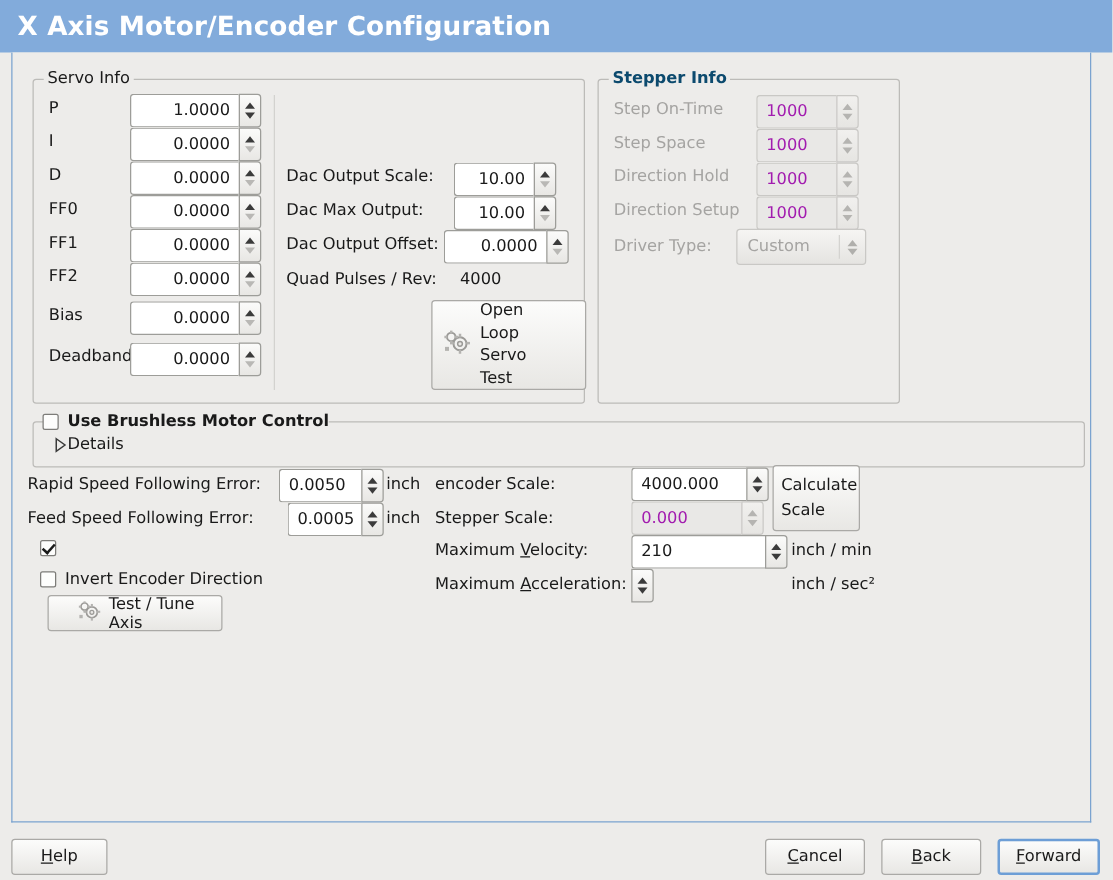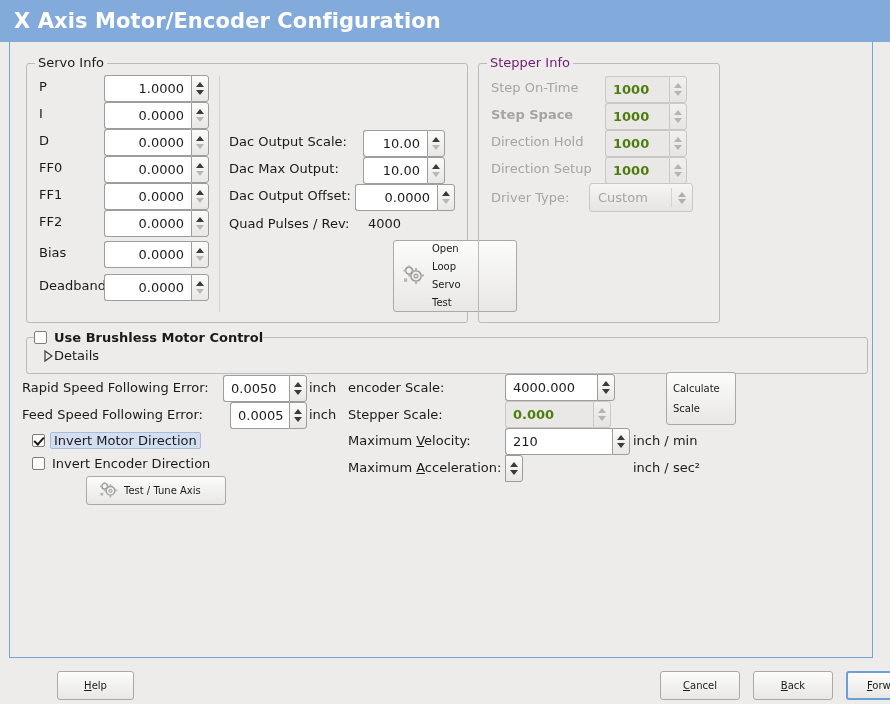--- a/index.html
+++ b/index.html
@@ -50,21 +50,21 @@
   }
   .frame > .frame-title {
     position: absolute;
     top: -8px; left: 8px;
     background: #edecea;
     padding: 0 3px;
     font-size: 13px;
     line-height: 14px;
     white-space: nowrap;
   }
-  .frame.disabled > .frame-title { color: #701a75; }
+  .frame.disabled > .frame-title { color: #0c4a6e; font-weight: bold; }
 
   .lbl {
     position: absolute;
     white-space: nowrap;
     font-size: 13px;
     line-height: 15px;
   }
   .lbl.dis { color: #a5a4a2; }
   .lbl u { text-decoration: underline; }
 
@@ -99,21 +99,21 @@
     justify-content: center; align-items: center;
   }
   .spin .sbtns .arw {
     width: 0; height: 0;
     border-left: 4px solid transparent;
     border-right: 4px solid transparent;
   }
   .spin .sbtns .up { border-bottom: 5px solid #3b3b3b; margin-bottom: 3px; }
   .spin .sbtns .dn { border-top: 5px solid #3b3b3b; }
   .spin.disabled .sfield {
-    background: #e9e8e6; color: #4d7c0f; border-color: #c9c8c5; font-weight: bold;
+    background: #e9e8e6; color: #a21caf; border-color: #c9c8c5;
   }
   .spin.disabled .sbtns { border-color: #c9c8c5;
     background: linear-gradient(to bottom,#f1f0ee 0%, #e6e5e2 100%); }
   .spin.disabled .sbtns .up { border-bottom-color: #b5b4b1; }
   .spin.disabled .sbtns .dn { border-top-color: #b5b4b1; }
   .spin.half .sbtns .dn { border-top-color: #b9b8b5; }
 
   
   .combo {
     position: absolute;
@@ -143,23 +143,22 @@
   .combo .carrows .ad { border-top: 5px solid #b0afac; }
 
   
   .btn {
     position: absolute;
     border: 1px solid #aaa9a6;
     border-radius: 3px;
     background: linear-gradient(to bottom,#fcfcfb 0%, #e8e7e4 100%);
     box-sizing: border-box;
     display: flex; align-items: center; justify-content: center;
-    font-size: 10px; color: #1a1a1a;
+    font-size: 13px; color: #1a1a1a;
     cursor: default;
-    margin-left: 48px;
   }
   .btn.focus { border: 2px solid #6d9ed6; }
   .btn u { text-decoration: underline; }
   .btn-stack { display:flex; flex-direction:column; align-items:flex-start; line-height: 18px; }
 
   
   .cbx {
     position: absolute;
     display: flex; align-items: center;
   }
@@ -355,21 +354,21 @@
         <span>Servo</span>
         <span>Test</span>
       </span>
     </div>
   </div>
 
   <div class="frame disabled" style="left:468px; top:21px; width:242px; height:260px;">
     <span class="frame-title">Stepper Info</span>
 
     <span class="lbl dis" style="left:12px; top:16px;">Step On-Time</span>
-    <span class="lbl dis" style="left:12px; top:43px;font-weight:bold;">Step Space</span>
+    <span class="lbl dis" style="left:12px; top:43px;">Step Space</span>
     <span class="lbl dis" style="left:12px; top:70px;">Direction Hold</span>
     <span class="lbl dis" style="left:12px; top:97px;">Direction Setup</span>
 
     <div class="spin disabled" style="left:126px; top:12px; width:82px;">
       <div class="sfield">1000</div>
       <div class="sbtns">
           <div class="arw up"></div>
           <div class="arw dn"></div>
         </div>
     </div>
@@ -437,28 +436,27 @@
     <div class="sfield">0.0005</div>
     <div class="sbtns">
         <div class="arw up"></div>
         <div class="arw dn"></div>
       </div>
   </div>
   <span class="lbl" style="left:299px; top:365px;">inch</span>
 
   <div class="cbx" style="left:22px; top:390px;">
     <span class="box checked"></span>
-    <span class="ctxt hl">Invert Motor Direction</span>
   </div>
   <div class="cbx" style="left:22px; top:414px;">
     <span class="box"></span>
     <span class="ctxt">Invert Encoder Direction</span>
   </div>
 
-  <div class="btn" style="left:28px; top:434px; width:140px; height:29px; justify-content:flex-start; padding-left:10px;">
+  <div class="btn" style="left:28px; top:434px; width:140px; height:29px; justify-content:flex-start; padding-left:21px;">
     <span class="gear-icon" style="margin-right:5px;">
       <svg width="22" height="20" viewBox="0 0 26 24">
         <g fill="none" stroke="#9b9a97" stroke-width="1.6">
           <circle cx="16" cy="13" r="5.2"></circle>
           <circle cx="9" cy="7.5" r="3.4"></circle>
         </g>
         <g fill="#b4b3b0">
           <rect x="15" y="5" width="2" height="3"></rect>
             <rect x="15" y="18" width="2" height="3"></rect>
           <rect x="8" y="11.5" width="3" height="2"></rect>

